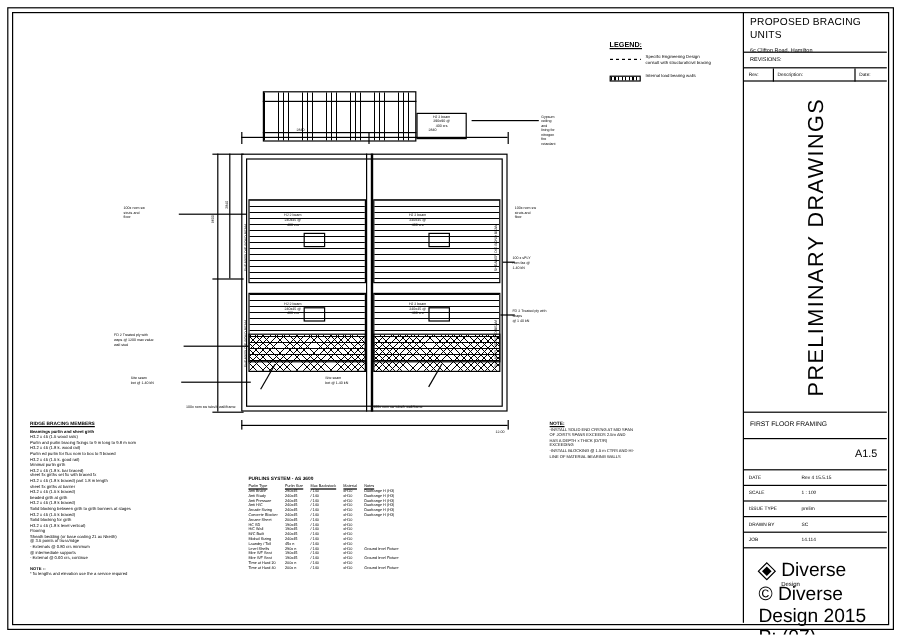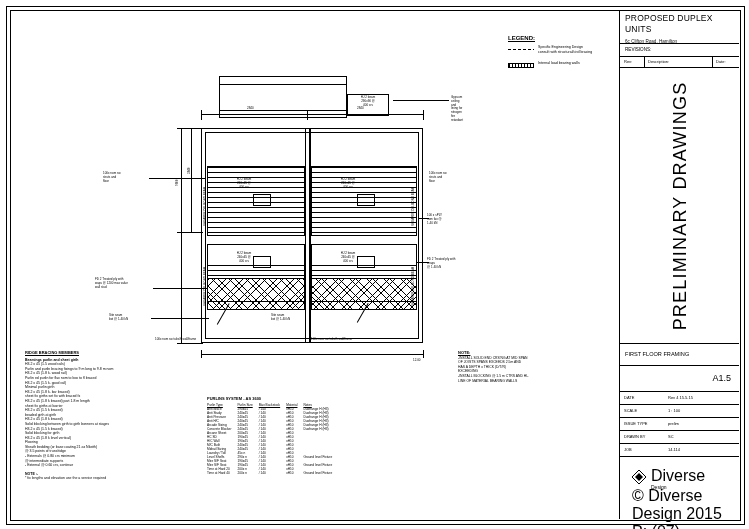--- a/index.html
+++ b/index.html
@@ -376,21 +376,21 @@
               <td>Ground level Fixture</td>
             </tr>
       </tbody>
         </table>
     </div>
   </div>
 
   <div class="titleblock">
 
     <div class="tb-row tb-pad" style="top:0;height:34px;">
-      <div class="tb-title">PROPOSED DUPLEX UNITS</div>
+      <div class="tb-title">PROPOSED BRACING UNITS</div>
       <div class="tb-sub" style="margin-top:3px;">6c Clifton Road, Hamilton</div>
     </div>
 
     <div class="tb-row tb-pad" style="top:34px;height:13px;">
       <div class="tb-lbl">REVISIONS:</div>
     </div>
 
     <div class="tb-row" style="top:47px;height:11px;">
       <div style="position:absolute;left:4px;top:2px;" class="tb-small">Rev:</div>
       <div style="position:absolute;left:28px;top:2px;" class="tb-small">Description:</div>

